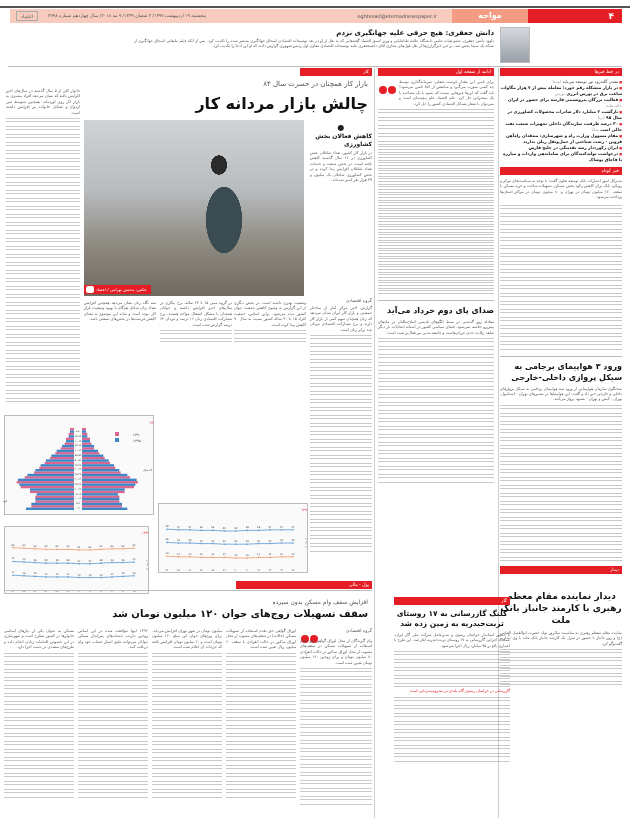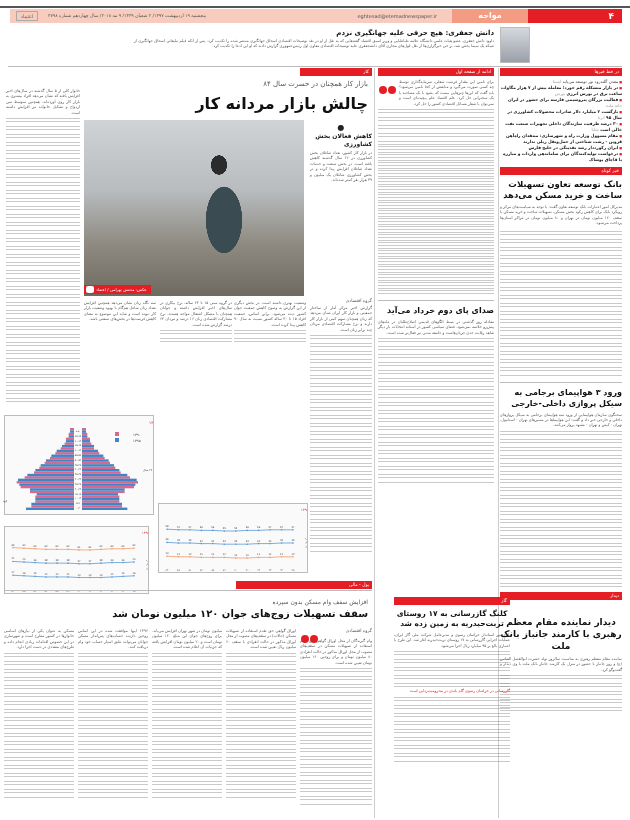--- a/index.html
+++ b/index.html
@@ -80,21 +80,20 @@
     <div class="brief-item"><span>معدن گلندرود نور توسعه می‌یابد</span> <span style="color:#999">ایسنا</span></div>
     <div class="brief-item"><span class="hl">در بازار متشکله رقم خورد؛ معامله بیش از ۷ هزار مگاوات ساعت برق در بورس انرژی</span> <span style="color:#999">بورس</span></div>
     <div class="brief-item"><span class="hl">فعالیت بزرگان پتروشیمی فارسه برای حضور در ایران</span> <span style="color:#999">خانه ملت</span></div>
     <div class="brief-item"><span class="hl">بازگشت ۲ میلیارد دلار صادرات محصولات کشاورزی در سال ۹۵</span> <span style="color:#999">ایرنا</span></div>
     <div class="brief-item"><span class="hl">۳۰ درصد ظرفیت سازندگان داخلی تجهیزات صنعت نفت خالی است</span> <span style="color:#999">شانا</span></div>
     <div class="brief-item"><span class="hl">مقام مسوول وزارت راه و شهرسازی: منتقدان راه‌آهن قزوین - رشت شناختی از حمل‌ونقل ریلی ندارند</span></div>
     <div class="brief-item"><span class="hl">ایران رکورددار رشد نقدینگی در خلیج فارس</span></div>
     <div class="brief-item"><span class="hl">درخواست تولیدکنندگان برای ساماندهی واردات و مبارزه با قاچاق پوشاک</span></div>
   </div>
   <div class="tag" style="margin-top:4px;">خبر کوتاه</div>
-  <div style="font-size:8.5px;font-weight:bold;line-height:11px;margin-top:4px;color:#111;">بانک توسعه تعاون تسهیلات ساخت و خرید مسکن می‌دهد</div>
   <div class="body-text" style="margin-top:3px;">مدیرکل امور اعتبارات بانک توسعه تعاون گفت: با توجه به سیاست‌های مرکز و رویکرد بانک برای کاهش رکود بخش مسکن، تسهیلات ساخت و خرید مسکن با سقف ۱۲۰ میلیون تومان در تهران و ۸۰ میلیون تومان در مراکز استان‌ها پرداخت می‌شود.</div>
   <div class="hair" style="height:150px;margin-top:2px;"></div>
   <div class="rule" style="margin:4px 0;"></div>
   <div style="font-size:8px;font-weight:bold;line-height:11px;color:#111;">ورود ۳ هواپیمای برجامی به سیکل پروازی داخلی-خارجی</div>
   <div class="body-text" style="margin-top:3px;">سخنگوی سازمان هواپیمایی از ورود سه هواپیمای برجامی به سیکل پروازهای داخلی و خارجی خبر داد و گفت: این هواپیماها در مسیرهای تهران - استانبول، تهران - کیش و تهران - مشهد پرواز می‌کنند.</div>
   <div class="hair" style="height:160px;"></div>
   <div class="tag" style="margin-top:4px;">دیدار</div>
   <div style="font-size:9px;font-weight:bold;line-height:12px;margin-top:16px;color:#111;text-align:center;">دیدار نماینده مقام معظم رهبری با کارمند جانباز بانک ملت</div>
   <div class="body-text" style="margin-top:4px;">نماینده مقام معظم رهبری به مناسبت سالروز تولد حضرت ابوالفضل العباس (ع) و روز جانباز با حضور در منزل یک کارمند جانباز بانک ملت با وی دیدار و گفت‌وگو کرد.</div>
   <div class="hair" style="height:40px;"></div>

